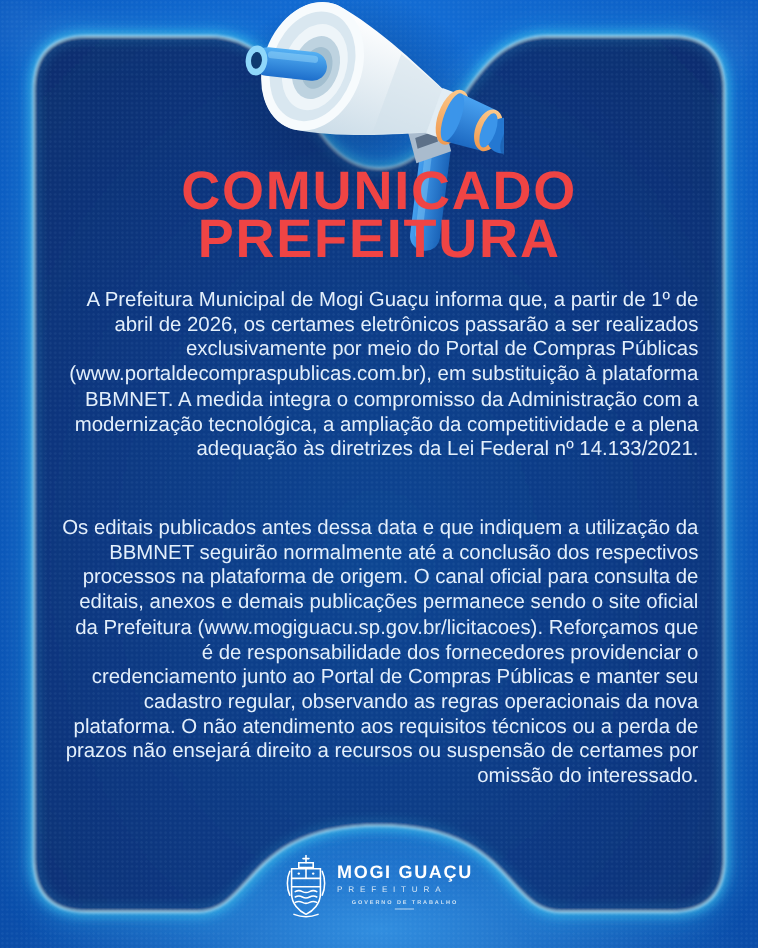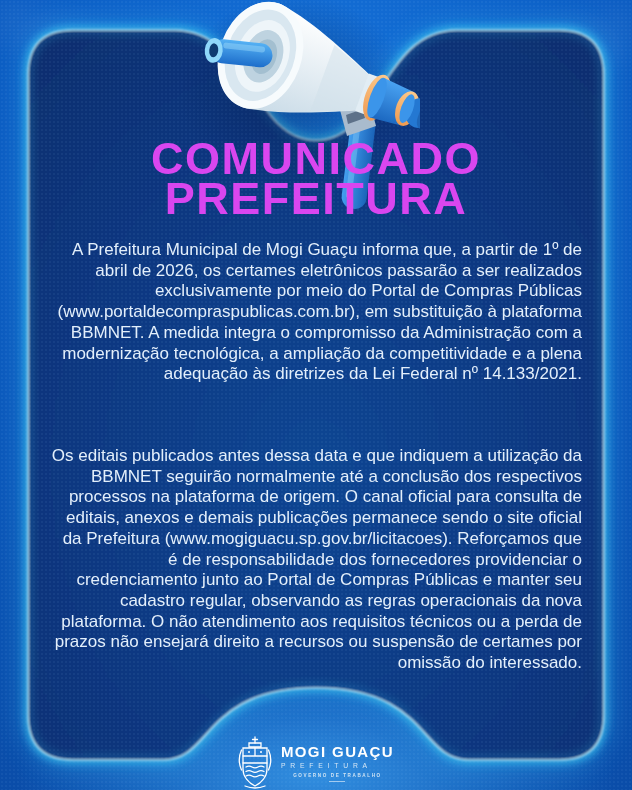--- a/index.html
+++ b/index.html
@@ -4,28 +4,28 @@
 <style>
   html,body{margin:0;padding:0;background:#062048;}
   .canvas{position:relative;width:632px;height:790px;overflow:hidden;
           font-family:"Liberation Sans",sans-serif;}
   .bg{position:absolute;inset:0;z-index:0;display:block;}
   .texture{position:absolute;inset:0;z-index:1;pointer-events:none;
            background-image:radial-gradient(rgba(170,220,255,0.06) 1px, transparent 1.2px);
            background-size:4px 4px;}
   .mega{position:absolute;left:175px;top:-6px;width:245px;height:245px;z-index:3;}
   .heading{position:absolute;top:139px;left:0;right:0;z-index:5;text-align:center;
-           color:#d946ef;font-weight:700;font-size:45px;line-height:40px;
+           color:#ef4444;font-weight:700;font-size:45px;line-height:40px;
            letter-spacing:1.5px;}
   .para{position:absolute;left:50px;right:50px;margin:0;z-index:4;text-align:right;
         color:#e3effb;font-size:17px;line-height:20.7px;font-weight:400;}
   .p1{top:240px;}
-  .p2{top:446px;}
+  .p2{top:430px;}
   .footer{position:absolute;top:712px;left:0;right:0;z-index:4;
-          display:flex;justify-content:center;align-items:center;gap:9px;margin-top:24px;}
+          display:flex;justify-content:center;align-items:center;gap:9px;}
   .crest{width:34px;height:54px;flex:0 0 auto;}
   .brand{font-weight:700;font-size:15px;line-height:1;color:#ffffff;letter-spacing:1.4px;}
   .brand-sub{font-size:6.8px;line-height:1;color:#d6e7f6;letter-spacing:4.8px;margin-top:4px;}
   .brand-tag{font-weight:700;font-size:4.6px;line-height:1;color:#cfe3f4;letter-spacing:1.6px;
              margin-top:4px;text-align:center;}
   .tag-rule{width:16px;height:1px;background:rgba(255,255,255,0.55);margin:2px auto 0;}
 </style>
 </head>
 <body>
 

